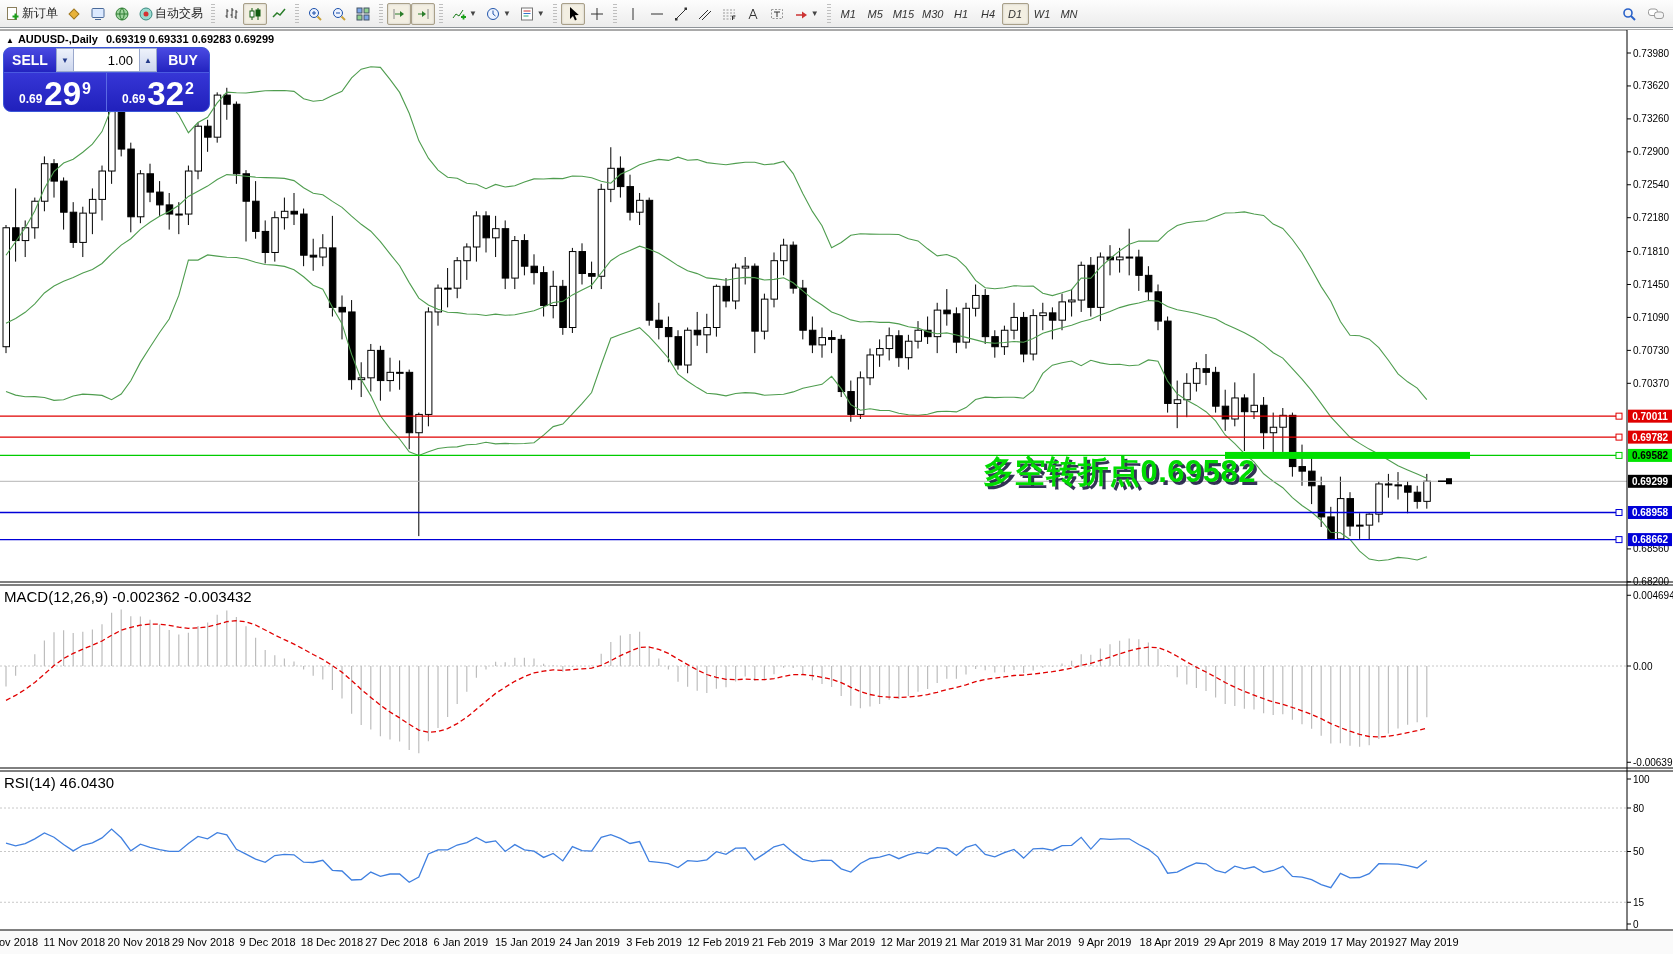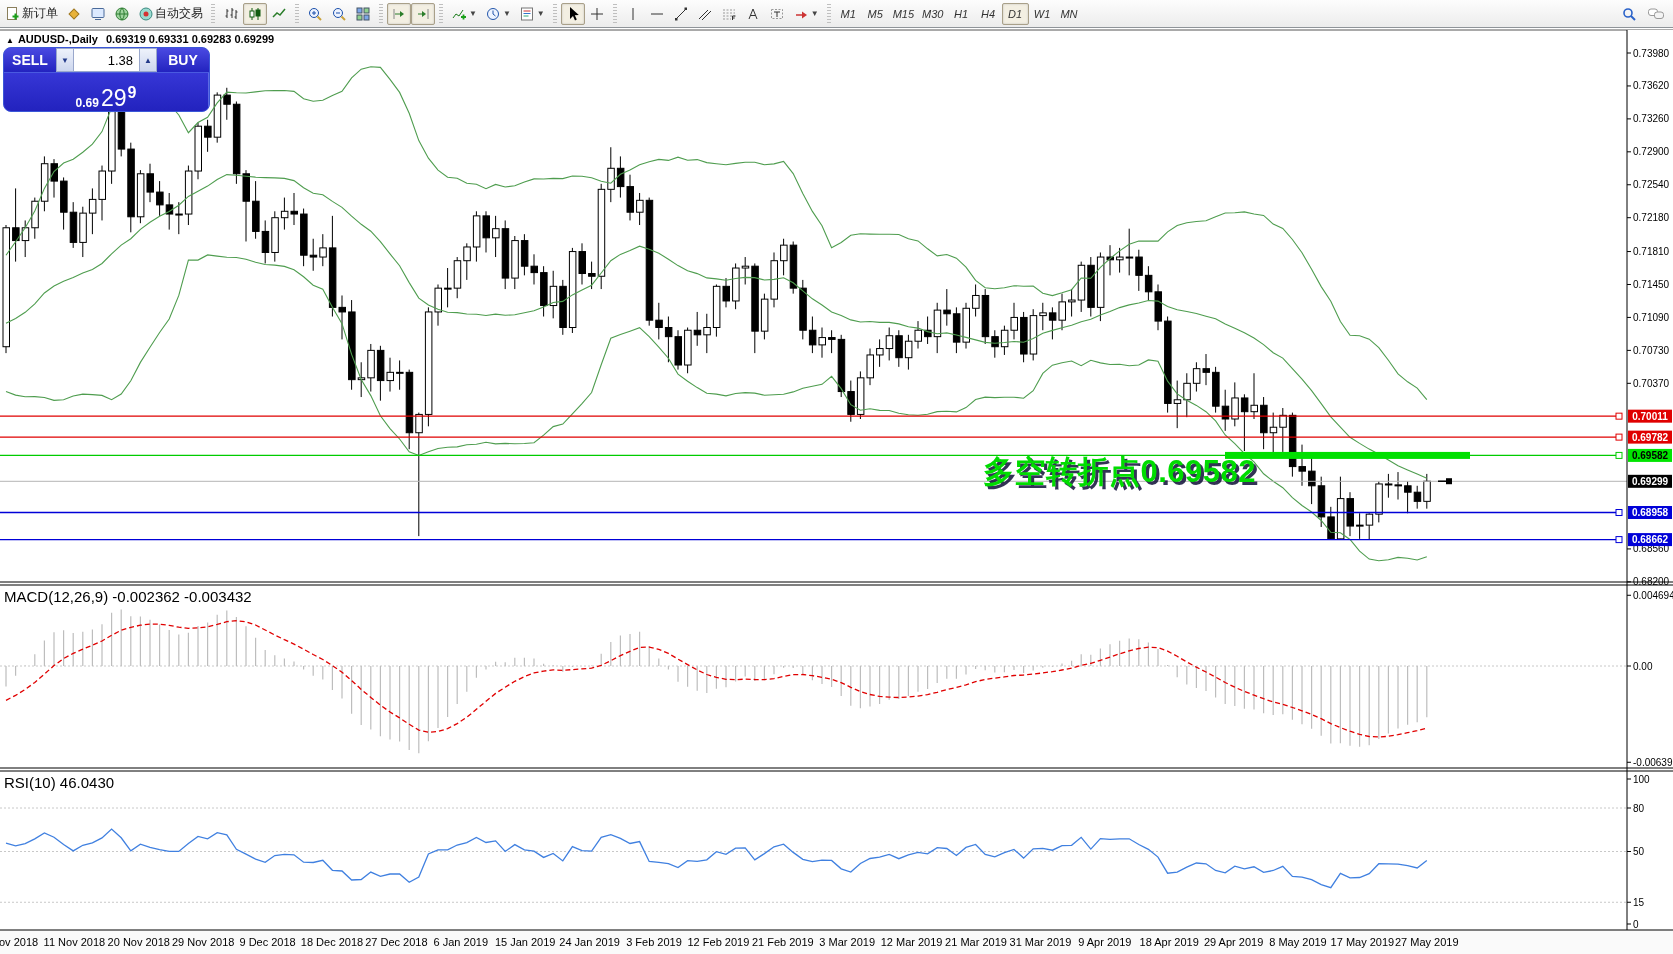--- a/index.html
+++ b/index.html
@@ -32,26 +32,26 @@
   #tpanel .row1{display:flex;height:24px;align-items:stretch;}
   .tp-btn{width:52px;color:#fff;font-weight:700;font-size:14px;display:flex;
     align-items:center;justify-content:center;
     background:linear-gradient(#4a4ae2,#2323bf);}
   .tp-spin{width:18px;display:flex;align-items:center;justify-content:center;
     background:linear-gradient(#eef2fb,#ccd6ee);color:#223a8a;font-size:8px;
     border:1px solid #9aa8cc;box-sizing:border-box;}
   .tp-vol{flex:1;background:#fff;color:#000;font-size:13px;display:flex;
     align-items:center;justify-content:flex-end;padding-right:6px;border-top:1px solid #9aa8cc;
     border-bottom:1px solid #9aa8cc;box-sizing:border-box;}
-  #tpanel .row2{display:flex;height:39px;border-top:1px solid #4a5ae0;flex-direction:column;}
+  #tpanel .row2{display:flex;height:39px;border-top:1px solid #4a5ae0;}
   .tp-price{flex:1;color:#fff;display:flex;align-items:flex-end;justify-content:center;
     padding-bottom:3px;background:linear-gradient(#3636d6,#2020bb);}
   .tp-price.sell{border-right:1px solid #5b6ae4;}
   .tp-price .frac{font-size:12px;font-weight:700;margin-right:2px;line-height:20px;}
-  .tp-price .big{font-size:23px;font-weight:400;line-height:30px;}
+  .tp-price .big{font-size:33px;font-weight:700;line-height:30px;}
   .tp-price .pip{font-size:16px;font-weight:700;line-height:40px;vertical-align:top;margin-left:1px;}
   svg text{font-family:"Liberation Sans",sans-serif;}
 </style>
 </head>
 <body>
 
 <div class="toolbar">
   <div class="tbtn">
     <svg width="16" height="16" viewBox="0 0 16 16">
         <rect x="2.5" y="1.5" width="9" height="12" fill="#fff" stroke="#8a7f5c"></rect>
@@ -854,33 +854,33 @@
   </svg>
 
 <div id="title-line">
   <span class="arr">▲</span><span>AUDUSD-,Daily</span><span class="ohlc">0.69319 0.69331 0.69283 0.69299</span>
 </div>
 
 <div id="tpanel">
   <div class="row1">
     <div class="tp-btn">SELL</div>
     <div class="tp-spin">▼</div>
-    <div class="tp-vol">1.38</div>
+    <div class="tp-vol">1.00</div>
     <div class="tp-spin">▲</div>
     <div class="tp-btn">BUY</div>
   </div>
   <div class="row2">
     <div class="tp-price sell">
         <span class="frac">0.69</span>
         <span class="big">29</span>
         <span class="pip">9</span>
       </div>
     <div class="tp-price">
         <span class="frac">0.69</span>
         <span class="big">32</span>
         <span class="pip">2</span>
       </div>
   </div>
 </div>
 
 <div id="annot">多空转折点0.69582</div>
 <div class="ind-label" style="top:588px;">MACD(12,26,9) -0.002362 -0.003432</div>
-<div class="ind-label" style="top:774px;">RSI(10) 46.0430</div>
+<div class="ind-label" style="top:774px;">RSI(14) 46.0430</div>
 
 </body></html>

